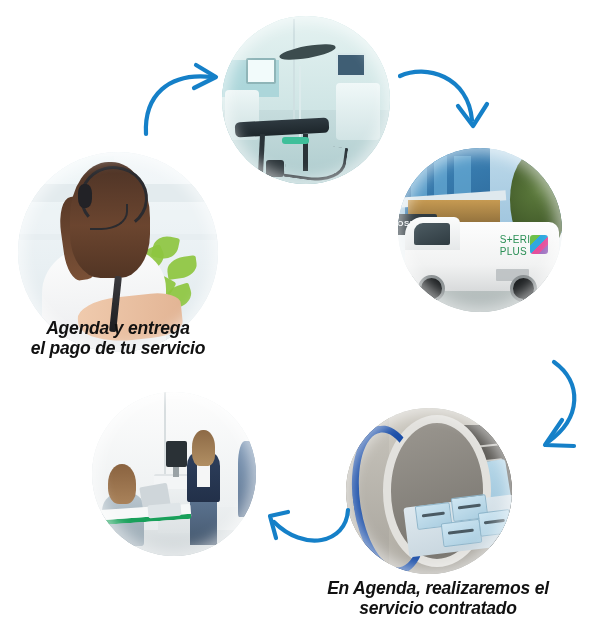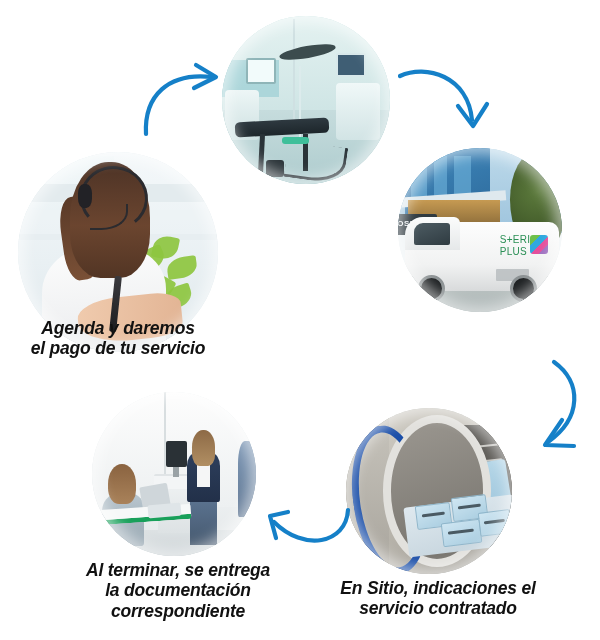--- a/index.html
+++ b/index.html
@@ -459,21 +459,21 @@
       <div class="s1-hair"></div>
       <div class="s1-headset"></div>
       <div class="s1-earpad"></div>
       <div class="s1-mic"></div>
       <div class="s1-arm"></div>
       <div class="s1-pen"></div>
     </div>
     <div class="soft-edge"></div>
   </div>
 
-  <div class="caption" style="left:6px; top:318px; width:224px; font-size:17.5px;">Agenda y daremos
+  <div class="caption" style="left:6px; top:318px; width:224px; font-size:17.5px;">Agenda y entrega
 el pago de tu servicio</div>
 
   <div class="photo-circle" style="left:222px; top:16px; width:168px; height:168px;">
     <div class="scene">
       <div class="s2-bg"></div>
       <div class="s2-wall"></div>
       <div class="s2-wallband"></div>
       <div class="s2-floor"></div>
       <div class="s2-monitor"></div>
       <div class="s2-monitor2"></div>
@@ -546,21 +546,21 @@
       <div class="s4-pack" style="left:58%; top:68%; width:22%; height:13%;">
           <i></i>
         </div>
       <div class="s4-pack" style="left:80%; top:62%; width:18%; height:13%;">
           <i></i>
         </div>
     </div>
     <div class="soft-edge"></div>
   </div>
 
-  <div class="caption" style="left:312px; top:578px; width:252px; font-size:17.5px;">En Sitio, indicaciones el
+  <div class="caption" style="left:312px; top:578px; width:252px; font-size:17.5px;">En Agenda, realizaremos el
 servicio contratado</div>
 
   <div class="photo-circle" style="left:92px; top:392px; width:164px; height:164px;">
     <div class="scene">
       <div class="s5-bg"></div>
       <div class="s5-wall"></div>
       <div class="s5-divider"></div>
       <div class="s5-floor"></div>
       <div class="s5-person3"></div>
       <div class="s5-counterbody"></div>
@@ -575,23 +575,20 @@
       <div class="s5-womanA-body"></div>
       <div class="s5-womanA-head"></div>
       <div class="s5-womanA-hair"></div>
       <div class="s5-lap1"></div>
       <div class="s5-deskA"></div>
       <div class="s5-lap2"></div>
     </div>
     <div class="soft-edge"></div>
   </div>
 
-  <div class="caption" style="left:54px; top:560px; width:248px; font-size:17.5px;">Al terminar, se entrega
-la documentación
-correspondiente</div>
 
   <svg class="arrow" style="left:132px; top:52px; width:110px; height:86px;" viewBox="0 0 110 86">
     <path d="M14,82 C12,44 36,20 80,25" fill="none" stroke="#1580c8" stroke-width="4.2" stroke-linecap="round"></path>
     <path d="M64,13 L84,25 L62,36" fill="none" stroke="#1580c8" stroke-width="4.2" stroke-linecap="round" stroke-linejoin="round"></path>
   </svg>
 
   <svg class="arrow" style="left:398px; top:58px; width:106px; height:92px;" viewBox="0 0 106 92">
     <path d="M2,18 C28,6 70,18 74,62" fill="none" stroke="#1580c8" stroke-width="4.2" stroke-linecap="round"></path>
     <path d="M60,48 L75,68 L89,46" fill="none" stroke="#1580c8" stroke-width="4.2" stroke-linecap="round" stroke-linejoin="round"></path>
   </svg>

